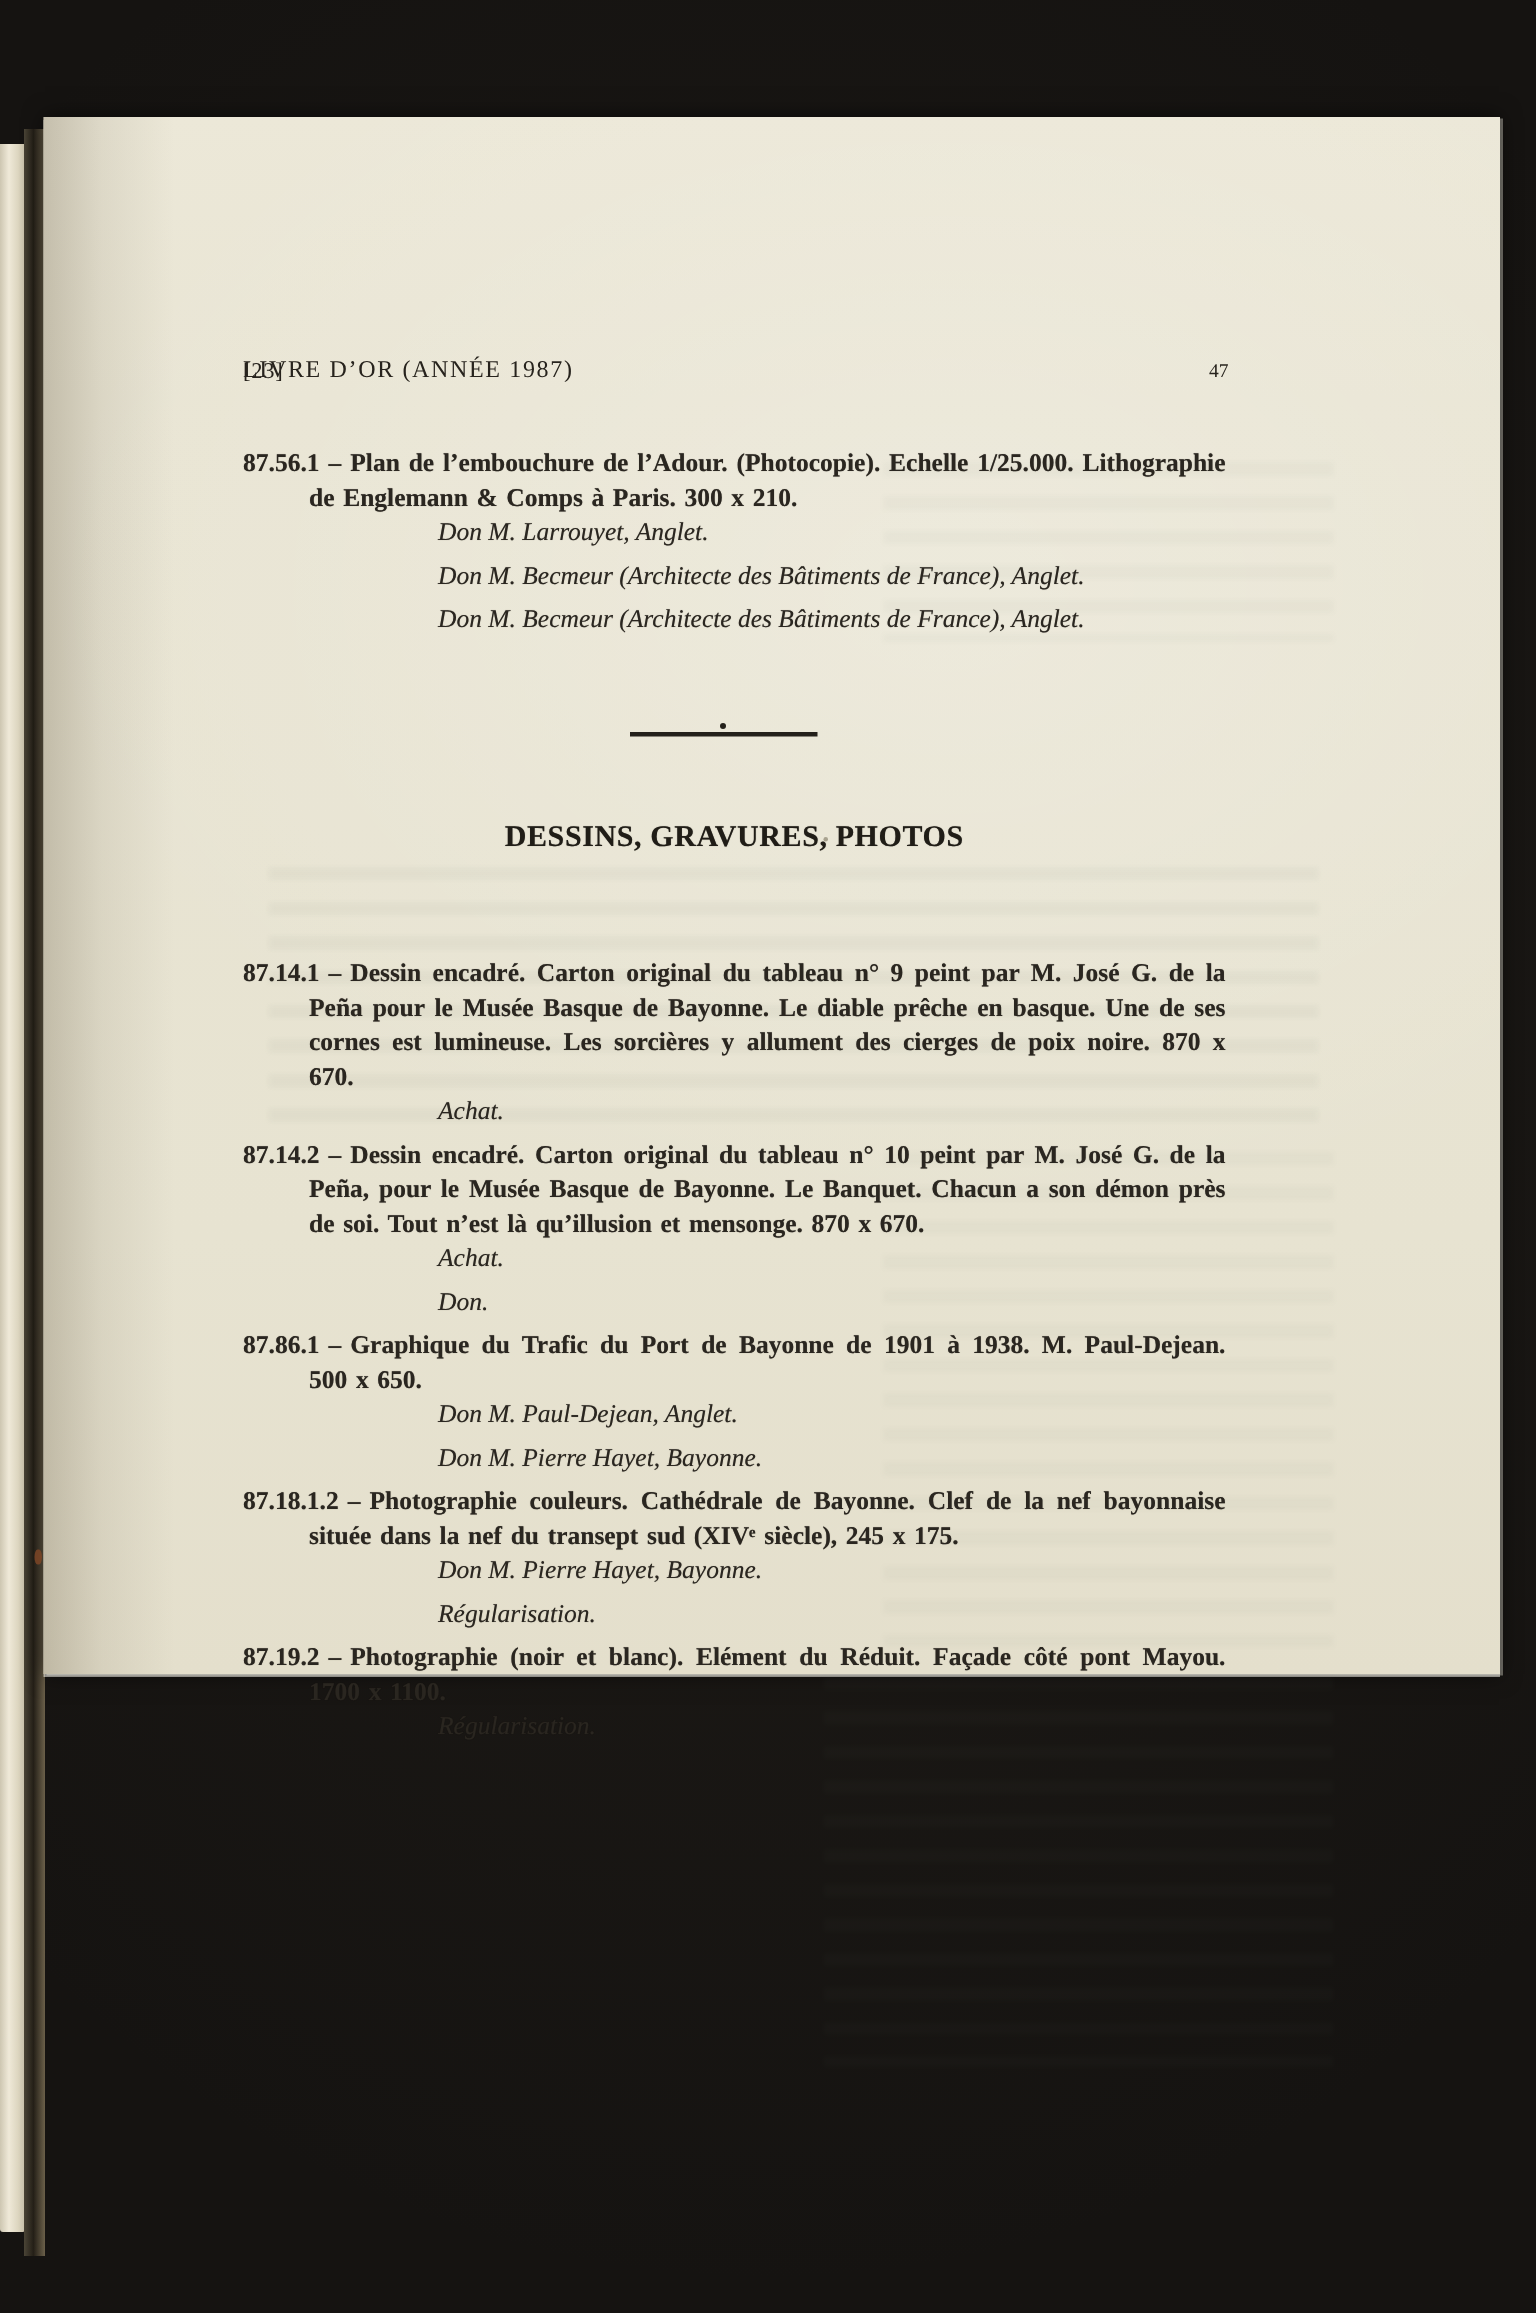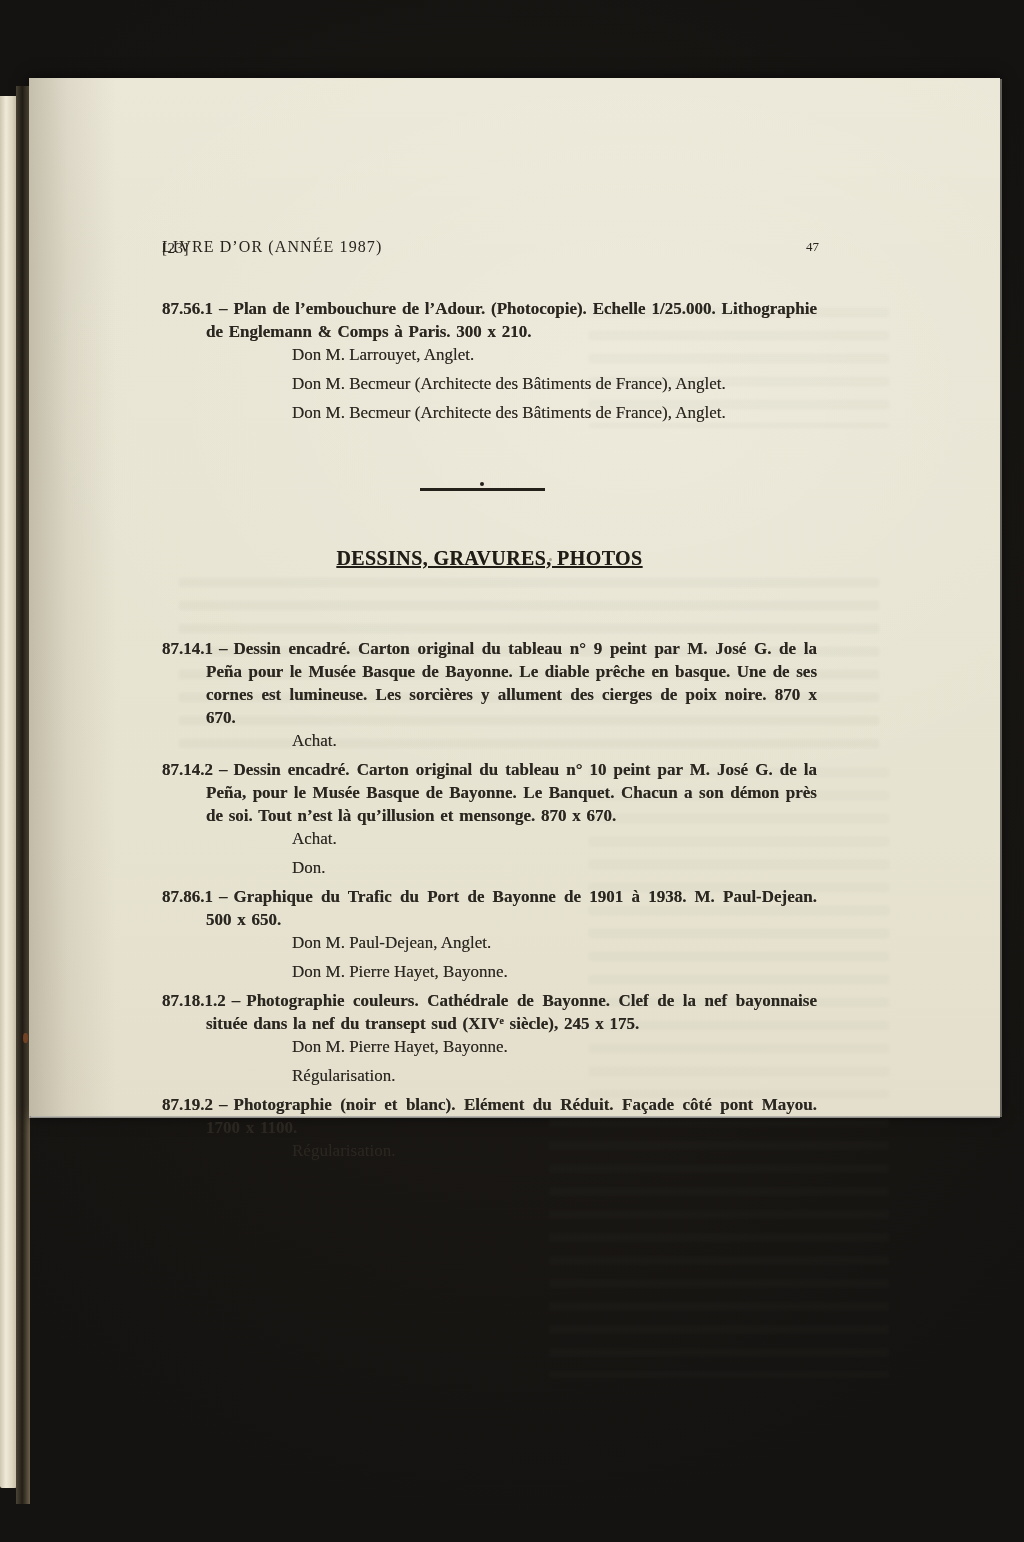--- a/index.html
+++ b/index.html
@@ -64,30 +64,29 @@
   .content{position:absolute;left:133px;top:219px;width:655px;}
   .entry{margin:0 0 6px 0;}
   .entry-text{
     margin:0;font-size:17px;line-height:23px;text-align:justify;
     word-spacing:1.5px;padding-left:44px;text-indent:-44px;
     text-shadow:0 0 .5px rgba(40,35,28,.55);
     font-weight:bold;
   }
   .entry-dash{padding:0 6px;}
   .entry-credit{
-    margin:0 0 0 130px;font-size:17px;line-height:23px;
+    margin:0 0 0 130px;font-size:17px;line-height:23px;font-style:italic;
     text-shadow:0 0 .5px rgba(40,35,28,.5);
   }
   .section-divider{position:relative;width:125px;margin:64px 0 0 258px;height:3px;background:#24211b;}
   .section-divider .dot{position:absolute;left:60px;top:-6px;width:4px;height:4px;background:#24211b;border-radius:50%;}
   .section-heading{
     margin:54px 0 66px 0;text-align:center;font-size:20px;font-weight:bold;
     letter-spacing:.4px;color:#201d17;line-height:26px;
     text-shadow:0 0 .5px rgba(30,26,20,.6);
-    text-decoration:underline;
   }
 </style>
 </head>
 <body>
 
 <div class="stage">
 
   <div class="edge-far"></div>
   <div class="edge-crease"></div>
 

